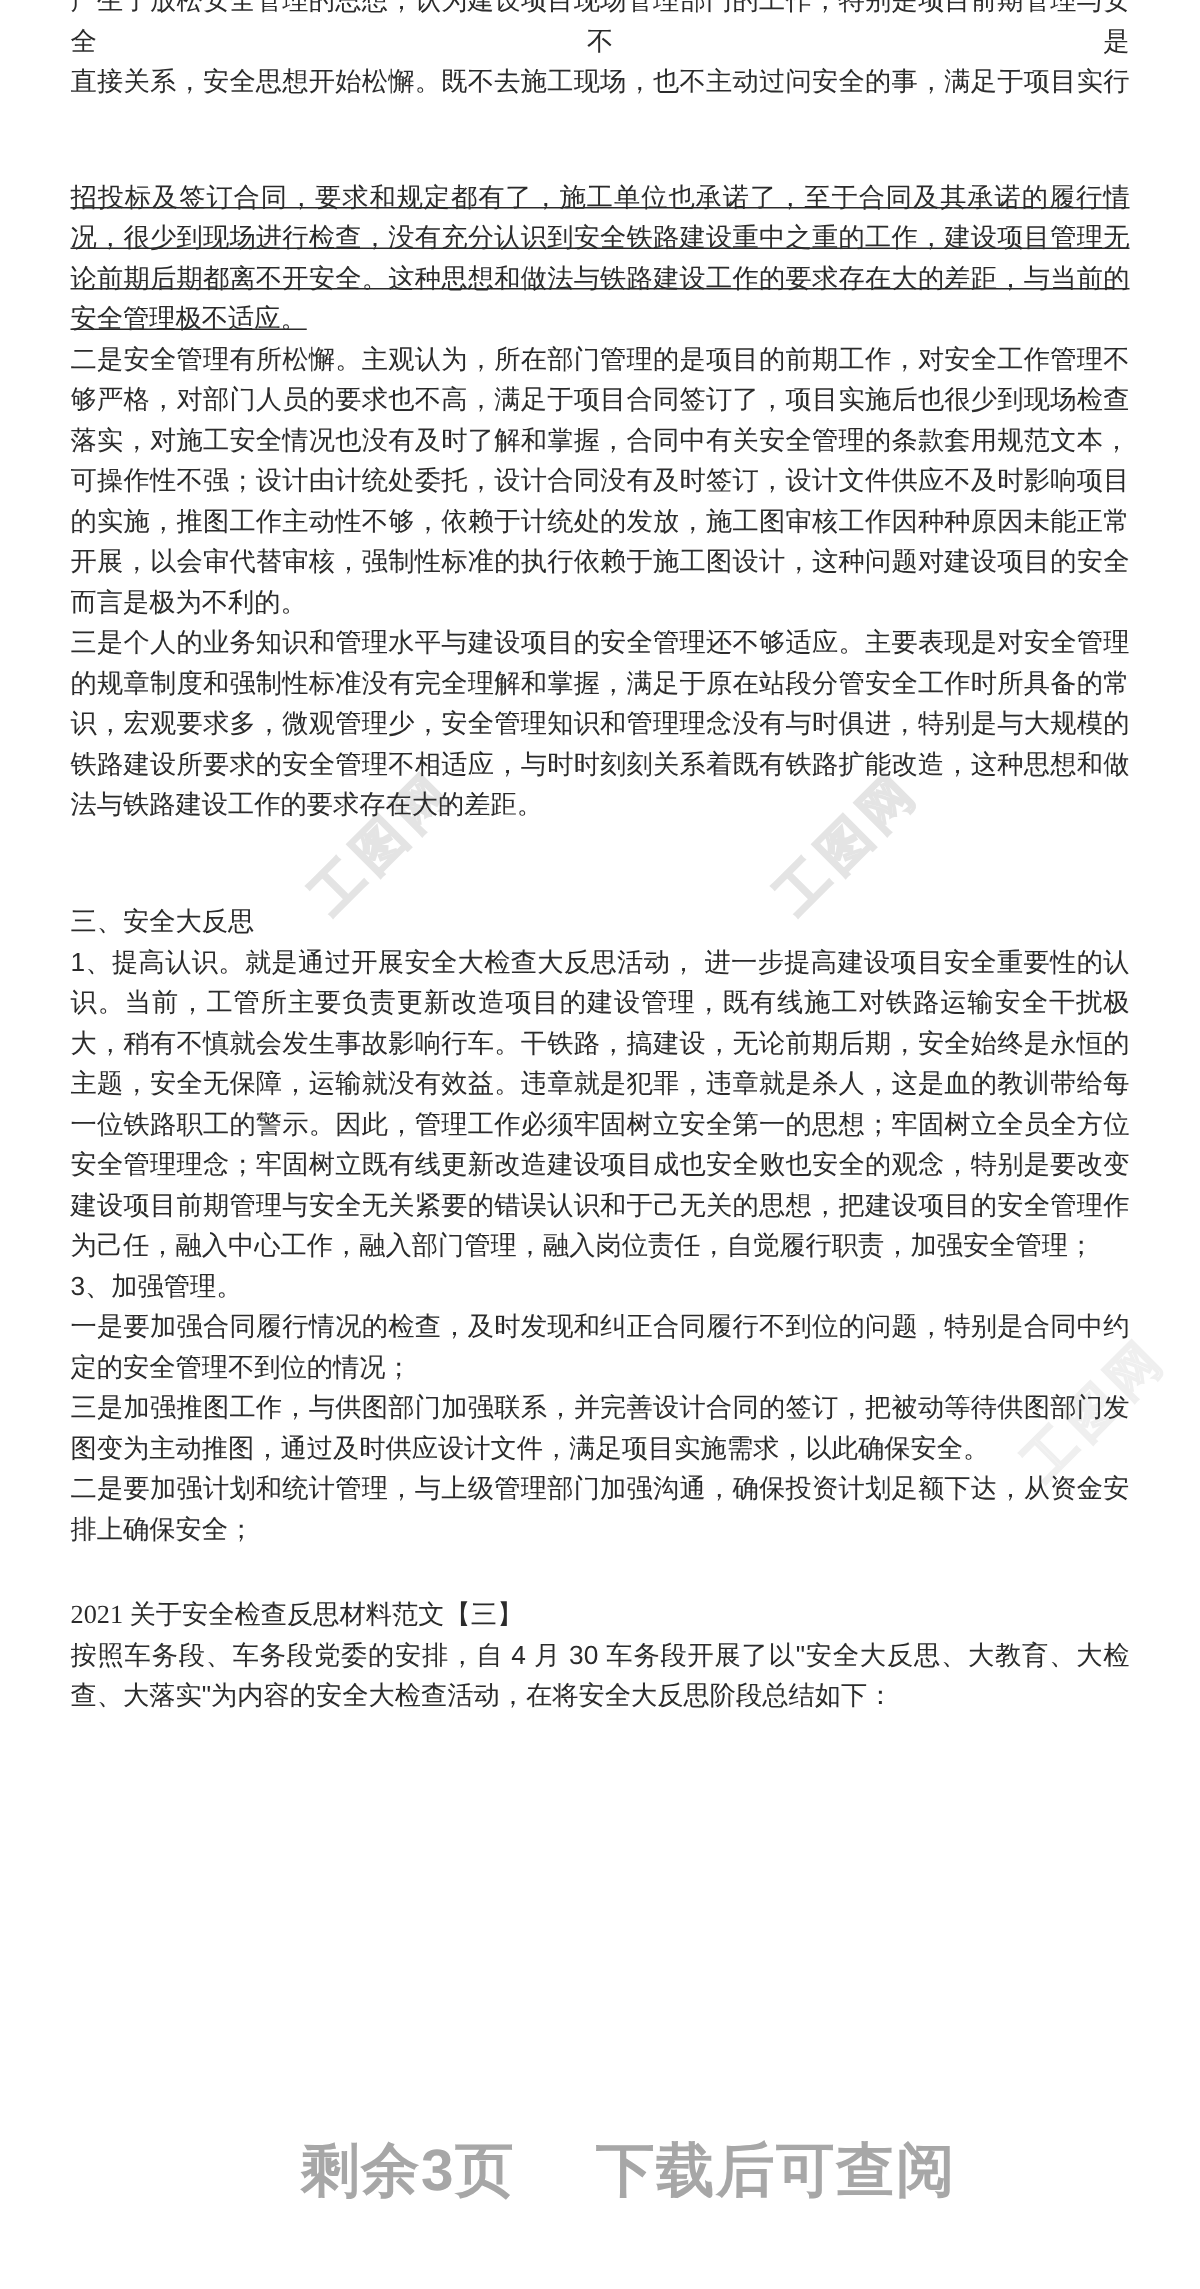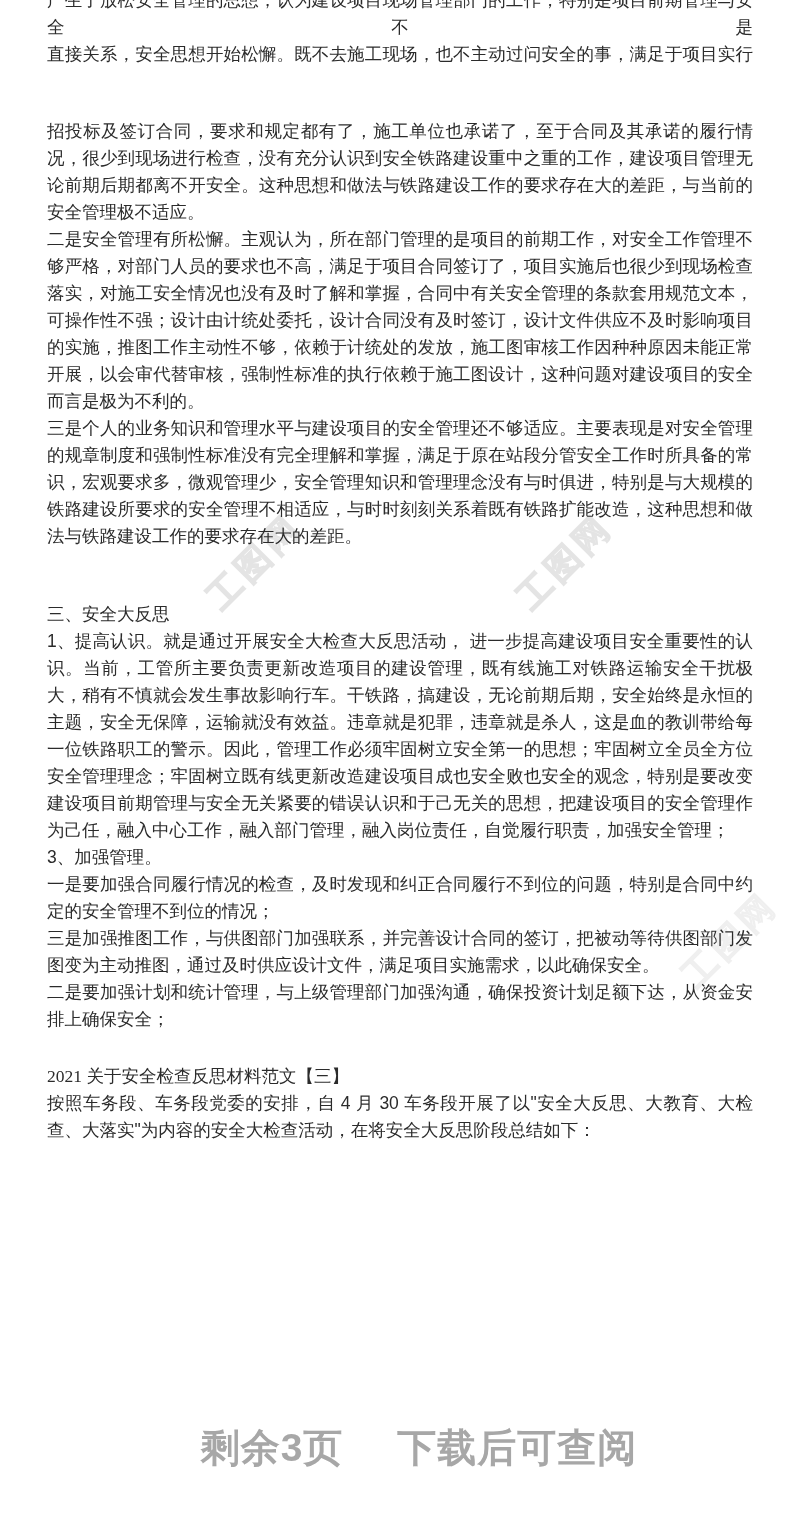--- a/index.html
+++ b/index.html
@@ -31,21 +31,21 @@
   .content {
     position:absolute; left:47px; top:-13px; width:706px; z-index:1;
     color:#2b2b2b;
     font-size:17.5px; line-height:27px;
     text-align:justify;
     word-break:break-all;
   }
   .content p { margin:0; padding:0; }
   p.cont-line { text-align:justify; text-align-last:justify; white-space:normal; }
   p.single { text-align:left; }
-  .gap-b { margin-top:50px !important; }
+  .gap-b { margin-top:50px !important;text-decoration:underline; }
   .gap-e { margin-top:51px !important; }
   .gap-m { margin-top:30px !important;font-family:Liberation Serif, serif; }
 
   
   .footer {
     position:absolute; left:0; top:1426px; width:800px; z-index:1;
     display:flex; justify-content:center; align-items:flex-start;
     gap:54px;
     transform:translateX(19px);
     color:#a7a7a7;

